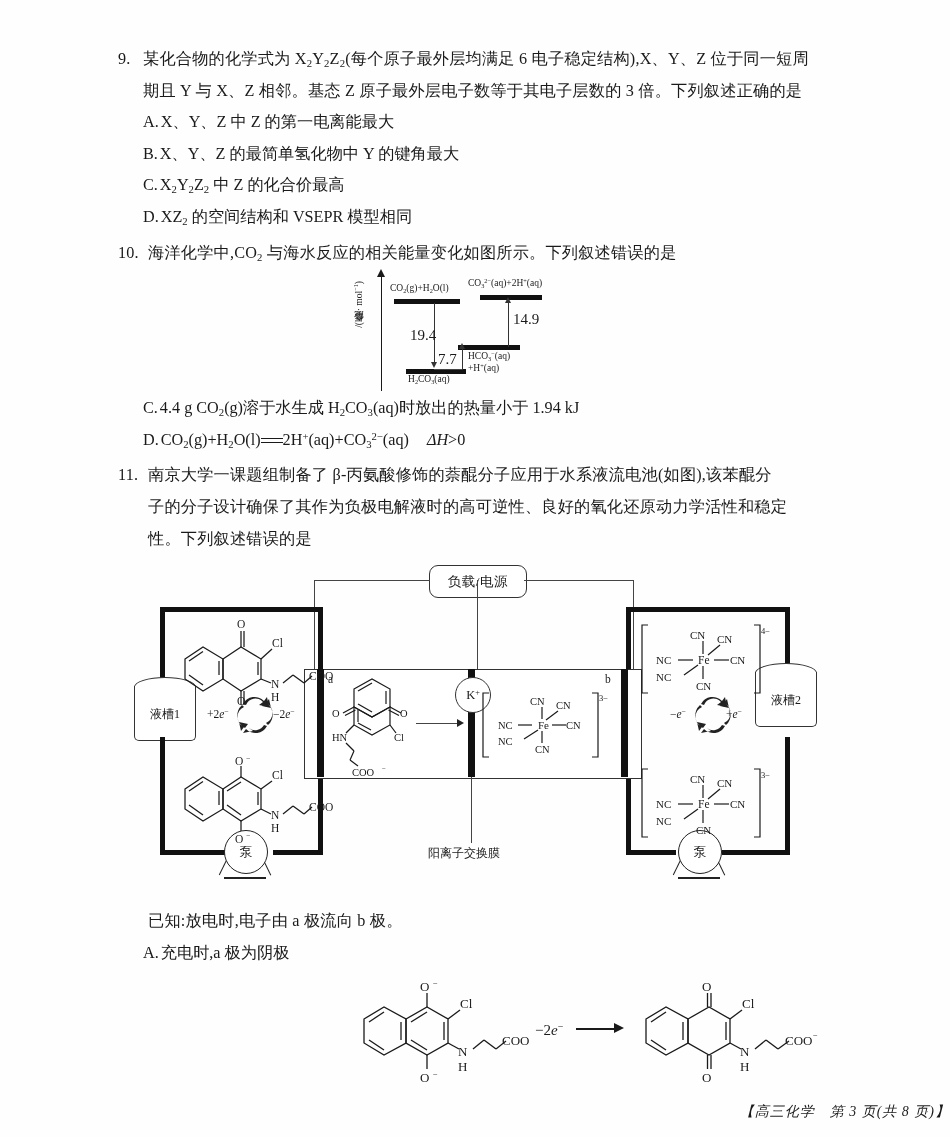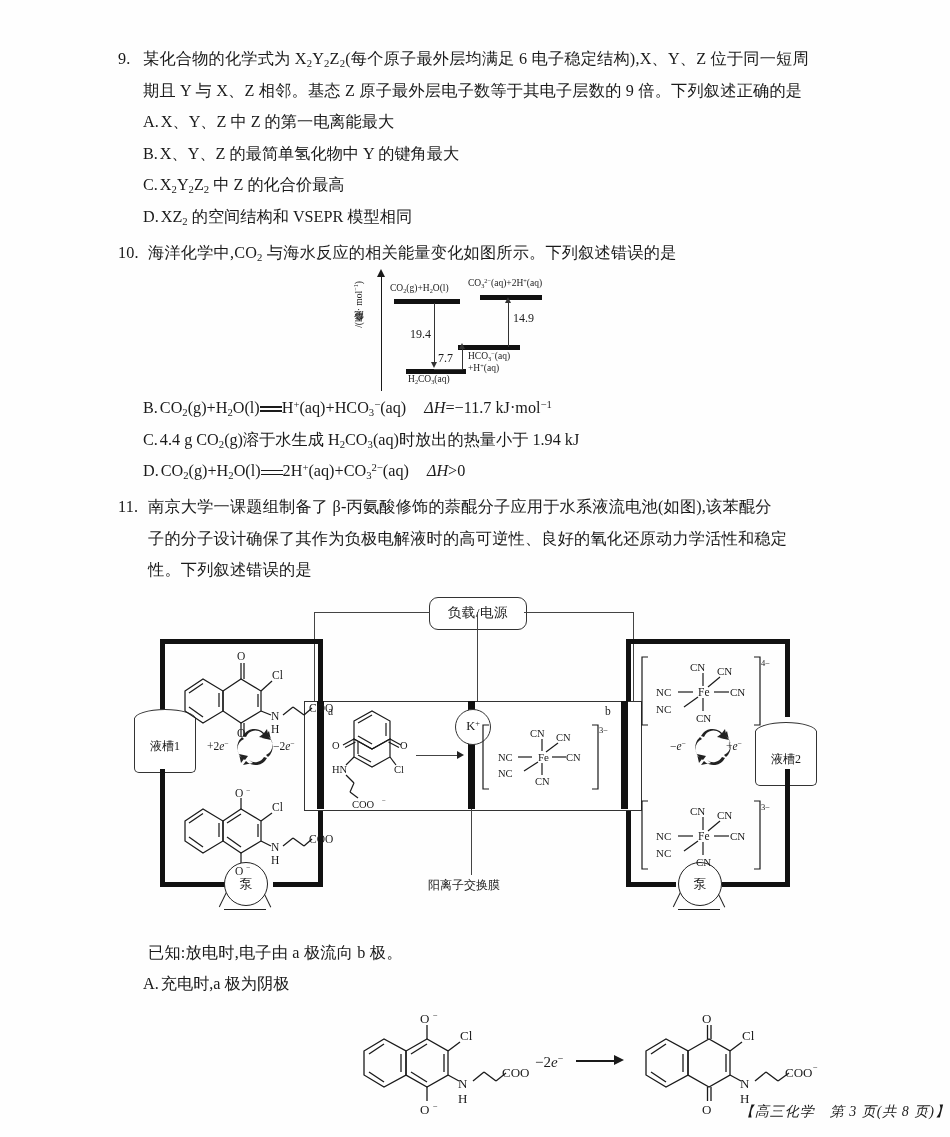--- a/index.html
+++ b/index.html
@@ -137,21 +137,21 @@
   }
   .arrowhead-up {
     position: absolute;
     width: 0; height: 0;
     border-left: 3.6px solid transparent;
     border-right: 3.6px solid transparent;
     border-bottom: 6.5px solid #333;
   }
   .dval {
     position: absolute;
-    font-size: 12px;
+    font-size: 15px;
     white-space: nowrap;
     text-align: right;
   }
 
   
   .battery {
     position: relative;
     width: 716px;
     height: 345px;
     margin: 4px 0 2px 0;
@@ -328,21 +328,21 @@
 </head>
 <body>
 
 <div class="page">
   <div class="content">
 
     <div class="question">
       <div class="qline">
         <span class="qnum">9.</span><span>某化合物的化学式为 X</span><sub>2</sub><span>Y</span><sub>2</sub><span>Z</span><sub>2</sub><span>(每个原子最外层均满足 6 电子稳定结构),X、Y、Z 位于同一短周</span>
       </div>
-      <div class="qline indent">期且 Y 与 X、Z 相邻。基态 Z 原子最外层电子数等于其电子层数的 9 倍。下列叙述正确的是</div>
+      <div class="qline indent">期且 Y 与 X、Z 相邻。基态 Z 原子最外层电子数等于其电子层数的 3 倍。下列叙述正确的是</div>
       <div class="opt">
         <span class="optlbl">A.</span><span>X、Y、Z 中 Z 的第一电离能最大</span>
       </div>
       <div class="opt">
         <span class="optlbl">B.</span><span>X、Y、Z 的最简单氢化物中 Y 的键角最大</span>
       </div>
       <div class="opt">
         <span class="optlbl">C.</span><span>X<sub>2</sub>Y<sub>2</sub>Z<sub>2</sub> 中 Z 的化合价最高</span>
       </div>
       <div class="opt">
@@ -382,23 +382,20 @@
           <div class="thinline" style="left:80px; top:96px; width:28px; height:1.1px;"></div>
           <div class="dval" style="left:84px; top:78px;">7.7</div>
 
           <div class="arrowline" style="left:154px; top:28px; height:46px;"></div>
           <div class="arrowhead-up" style="left:150.9px; top:24px;"></div>
           <div class="dval" style="left:159px; top:38px;">14.9</div>
         </div>
       </div>
 
       <div class="opt">
-        <span class="optlbl">B.</span><span>CO<sub>2</sub>(g)+H<sub>2</sub>O(l)<span class="eqsign"></span>H<sup>+</sup>(aq)+HCO<sub>3</sub><sup>−</sup>(aq)<span class="gap"></span><span class="it">ΔH</span>=−11.7 kJ·mol<sup>−1</sup></span>
-      </div>
-      <div class="opt">
         <span class="optlbl">C.</span><span>4.4 g CO<sub>2</sub>(g)溶于水生成 H<sub>2</sub>CO<sub>3</sub>(aq)时放出的热量小于 1.94 kJ</span>
       </div>
       <div class="opt">
         <span class="optlbl">D.</span><span>CO<sub>2</sub>(g)+H<sub>2</sub>O(l)<span class="eqsign"></span>2H<sup>+</sup>(aq)+CO<sub>3</sub><sup>2−</sup>(aq)<span class="gap"></span><span class="it">ΔH</span>&gt;0</span>
       </div>
     </div>
 
     <div class="question">
       <div class="qline">
         <span class="qnum wide">11.</span><span>南京大学一课题组制备了 β-丙氨酸修饰的萘醌分子应用于水系液流电池(如图),该苯醌分</span>
@@ -426,21 +423,21 @@
 
         <div class="bar" style="left:508px; top:48px; width:164px; height:5px;"></div>
         <div class="bar" style="left:508px; top:48px; width:5px; height:88px;"></div>
         <div class="bar" style="left:667px; top:48px; width:5px; height:78px;"></div>
 
         <div class="tank" style="left:16px; top:118px;">
           <div class="lid"></div>
           <div class="body"></div>
           <div class="lbl">液槽1</div>
         </div>
-        <div class="tank" style="left:637px; top:104px;margin-top:27px;">
+        <div class="tank" style="left:637px; top:104px;">
           <div class="lid"></div>
           <div class="body"></div>
           <div class="lbl">液槽2</div>
         </div>
 
         <div class="bar" style="left:42px; top:178px; width:5px; height:118px;"></div>
         <div class="bar" style="left:42px; top:291px; width:68px; height:5px;"></div>
         <div class="bar" style="left:155px; top:291px; width:50px; height:5px;"></div>
         <div class="bar" style="left:200px; top:216px; width:5px; height:80px;"></div>
 

